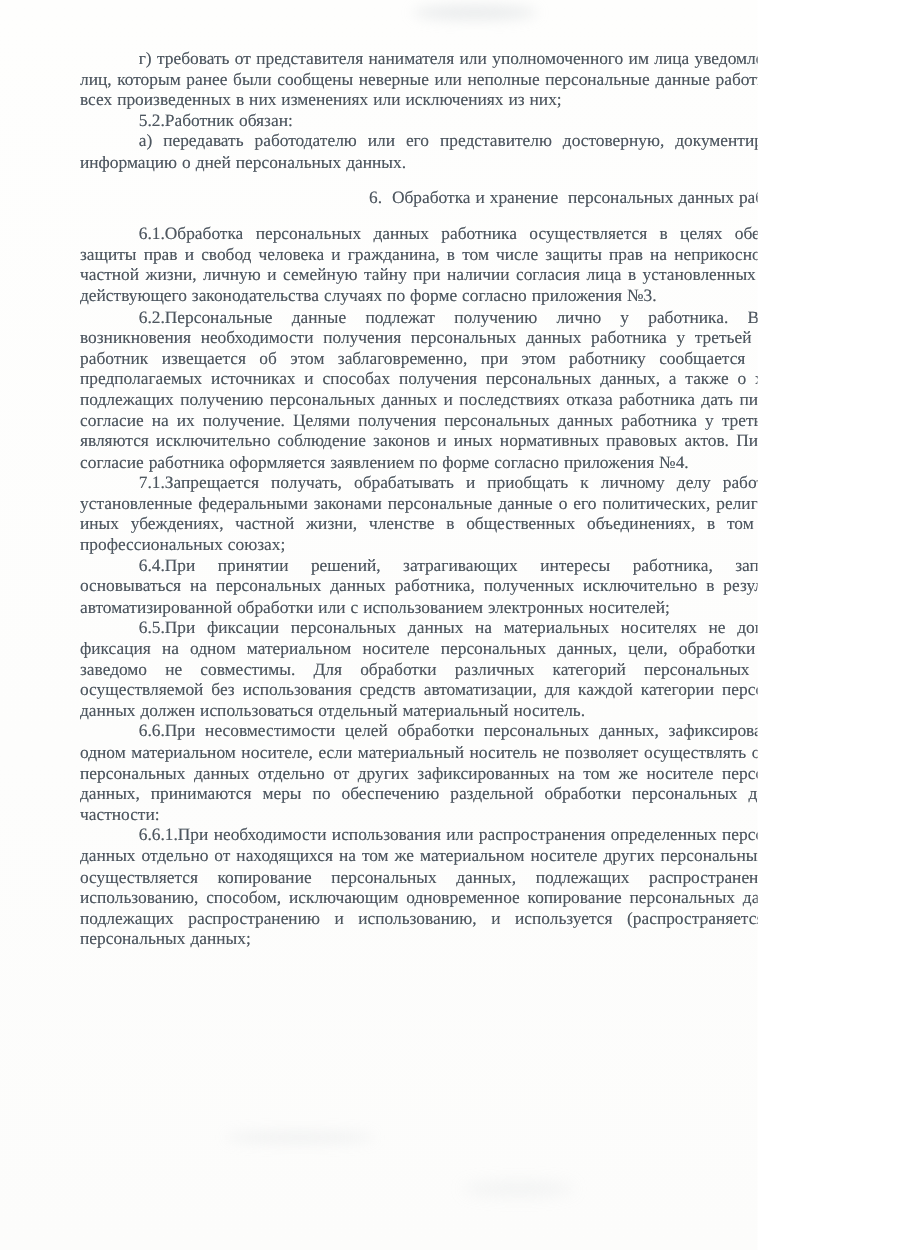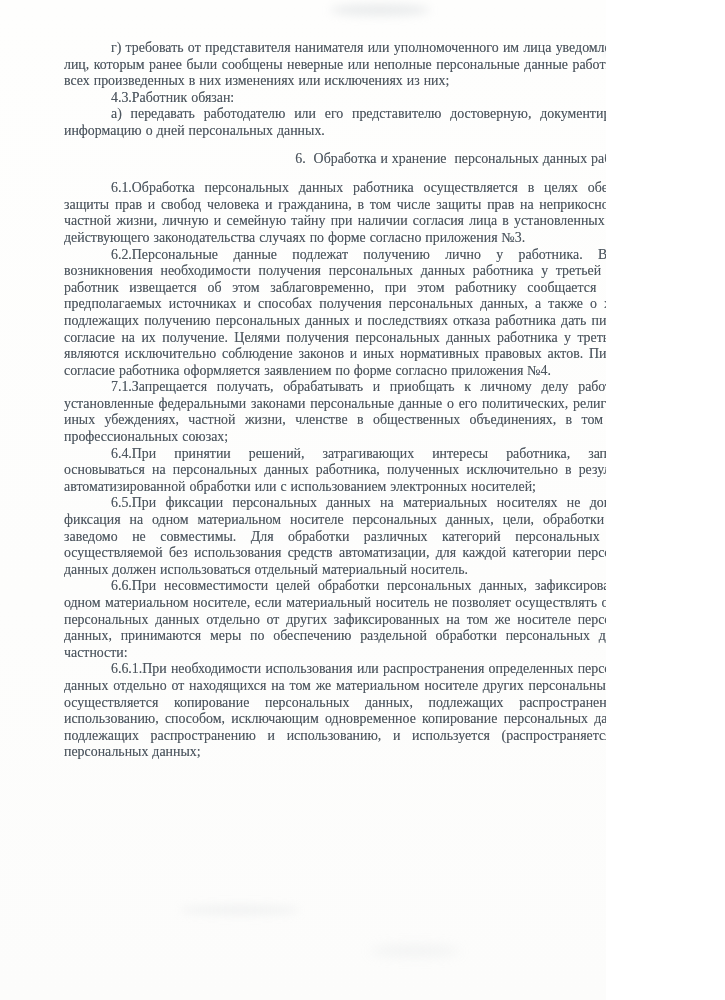--- a/index.html
+++ b/index.html
@@ -67,21 +67,21 @@
 </head>
 <body>
 
 <div class="page">
   <div class="smudge smudge-top"></div>
   <div class="smudge smudge-right"></div>
   <div class="smudge smudge-bottom-1"></div>
   <div class="smudge smudge-bottom-2"></div>
   <div class="doc-body">
       <p class="para">г) требовать от представителя нанимателя или уполномоченного им лица уведомления всех лиц, которым ранее были сообщены неверные или неполные персональные данные работника, обо всех произведенных в них изменениях или исключениях из них;</p>
-      <p class="para">4.3.Работник обязан:</p>
+      <p class="para">5.2.Работник обязан:</p>
       <p class="para">а) передавать работодателю или его представителю достоверную, документированную информацию о дней персональных данных.</p>
       <p class="para heading">6.  Обработка и хранение  персональных данных работников.</p>
       <p class="para">6.1.Обработка персональных данных работника осуществляется в целях обеспечения защиты прав и свобод человека и гражданина, в том числе защиты прав на неприкосновенность частной жизни, личную и семейную тайну  при наличии согласия лица в установленных нормами действующего законодательства случаях по форме согласно приложения №3.</p>
       <p class="para">6.2.Персональные данные подлежат получению лично у работника. В случае возникновения необходимости получения персональных данных работника у третьей стороны, работник извещается об этом  заблаговременно, при этом работнику сообщается о целях, предполагаемых источниках и способах получения персональных данных, а также о характере подлежащих получению персональных данных и последствиях отказа работника дать письменное согласие на их получение. Целями получения персональных данных работника у третьего лица являются исключительно соблюдение законов и иных нормативных правовых актов. Письменное согласие работника оформляется заявлением по форме согласно приложения №4.</p>
       <p class="para">7.1.Запрещается получать, обрабатывать и приобщать к личному делу работника не установленные федеральными законами персональные данные о его политических, религиозных и иных убеждениях, частной жизни, членстве в общественных объединениях, в том числе в профессиональных союзах;</p>
       <p class="para">6.4.При принятии решений, затрагивающих интересы работника, запрещается основываться на персональных данных работника, полученных исключительно в результате их автоматизированной обработки или с использованием электронных носителей;</p>
       <p class="para">6.5.При фиксации персональных данных на материальных носителях не допускается фиксация на одном материальном носителе персональных данных, цели, обработки которых заведомо не совместимы. Для обработки различных категорий персональных данных, осуществляемой без использования средств автоматизации, для каждой категории персональных данных должен использоваться отдельный материальный носитель.</p>
       <p class="para">6.6.При несовместимости целей обработки персональных данных, зафиксированных на одном материальном носителе, если материальный носитель не позволяет осуществлять обработку персональных данных отдельно от других зафиксированных на том же носителе персональных данных, принимаются меры по обеспечению раздельной обработки персональных данных, в частности:</p>
       <p class="para">6.6.1.При необходимости использования или распространения определенных персональных данных отдельно от находящихся на том же материальном носителе других персональных данных осуществляется копирование персональных данных, подлежащих распространению или использованию, способом, исключающим одновременное копирование персональных данных, не подлежащих распространению и использованию, и используется (распространяется) копия персональных данных;</p>
     </div>

